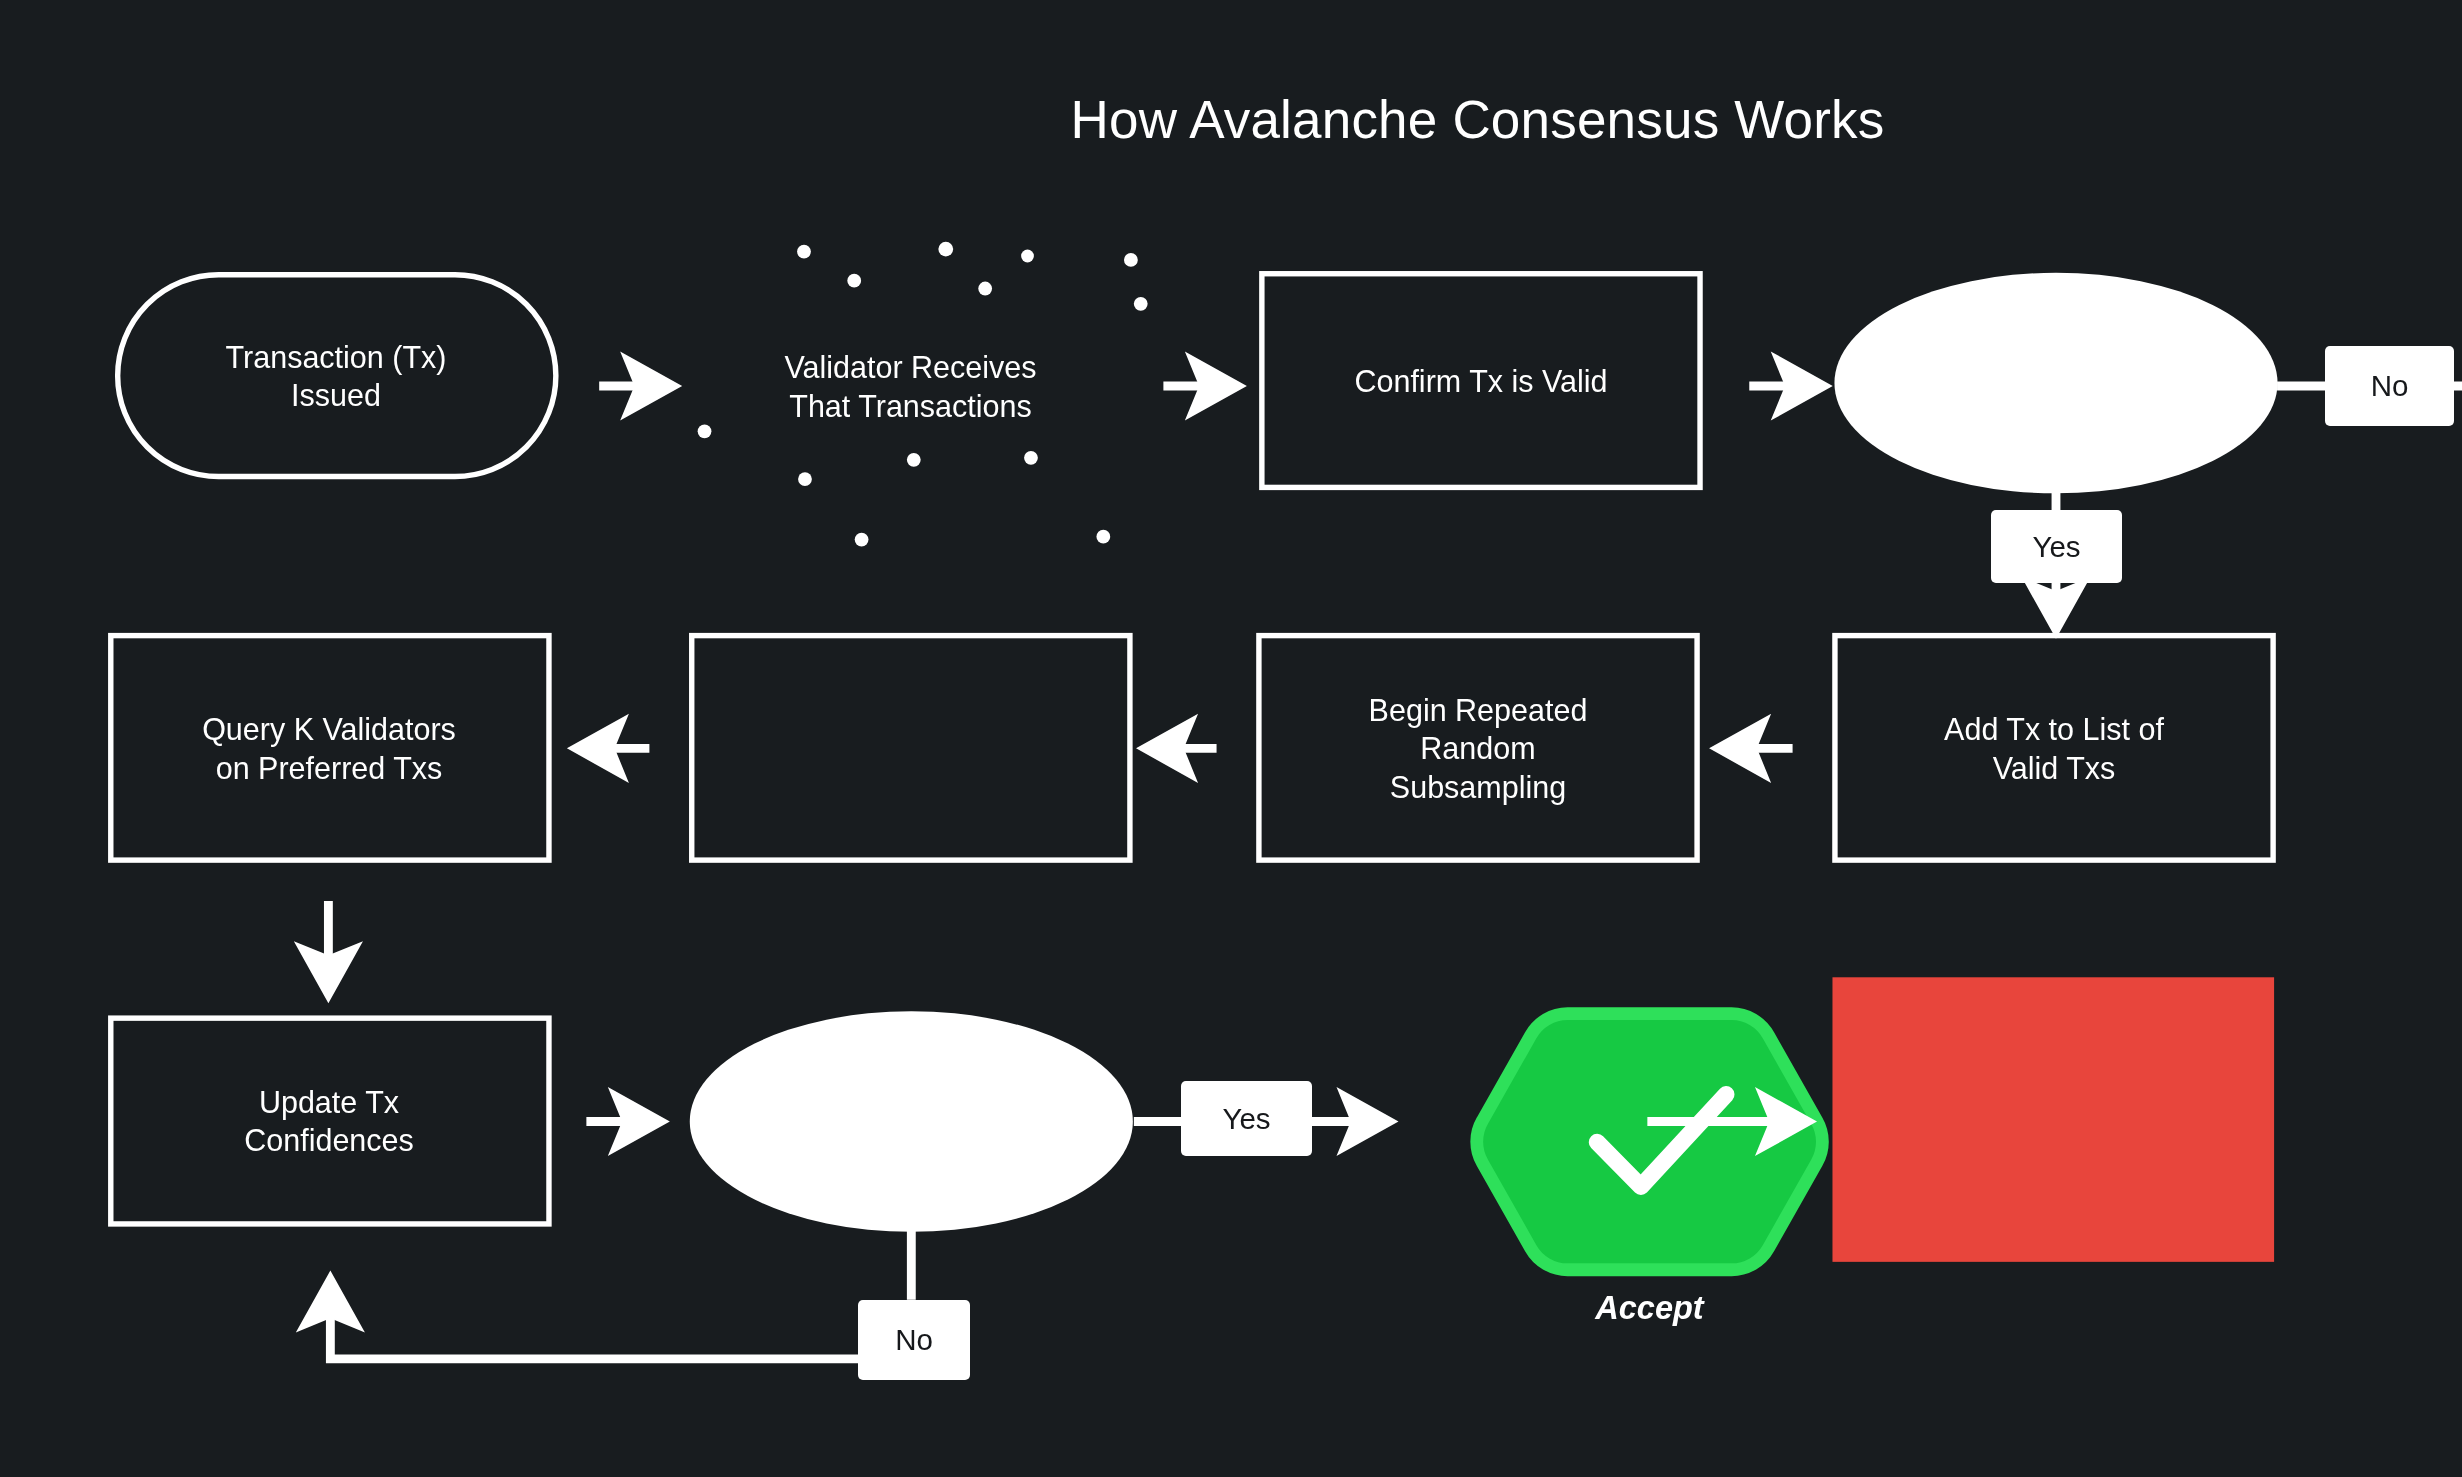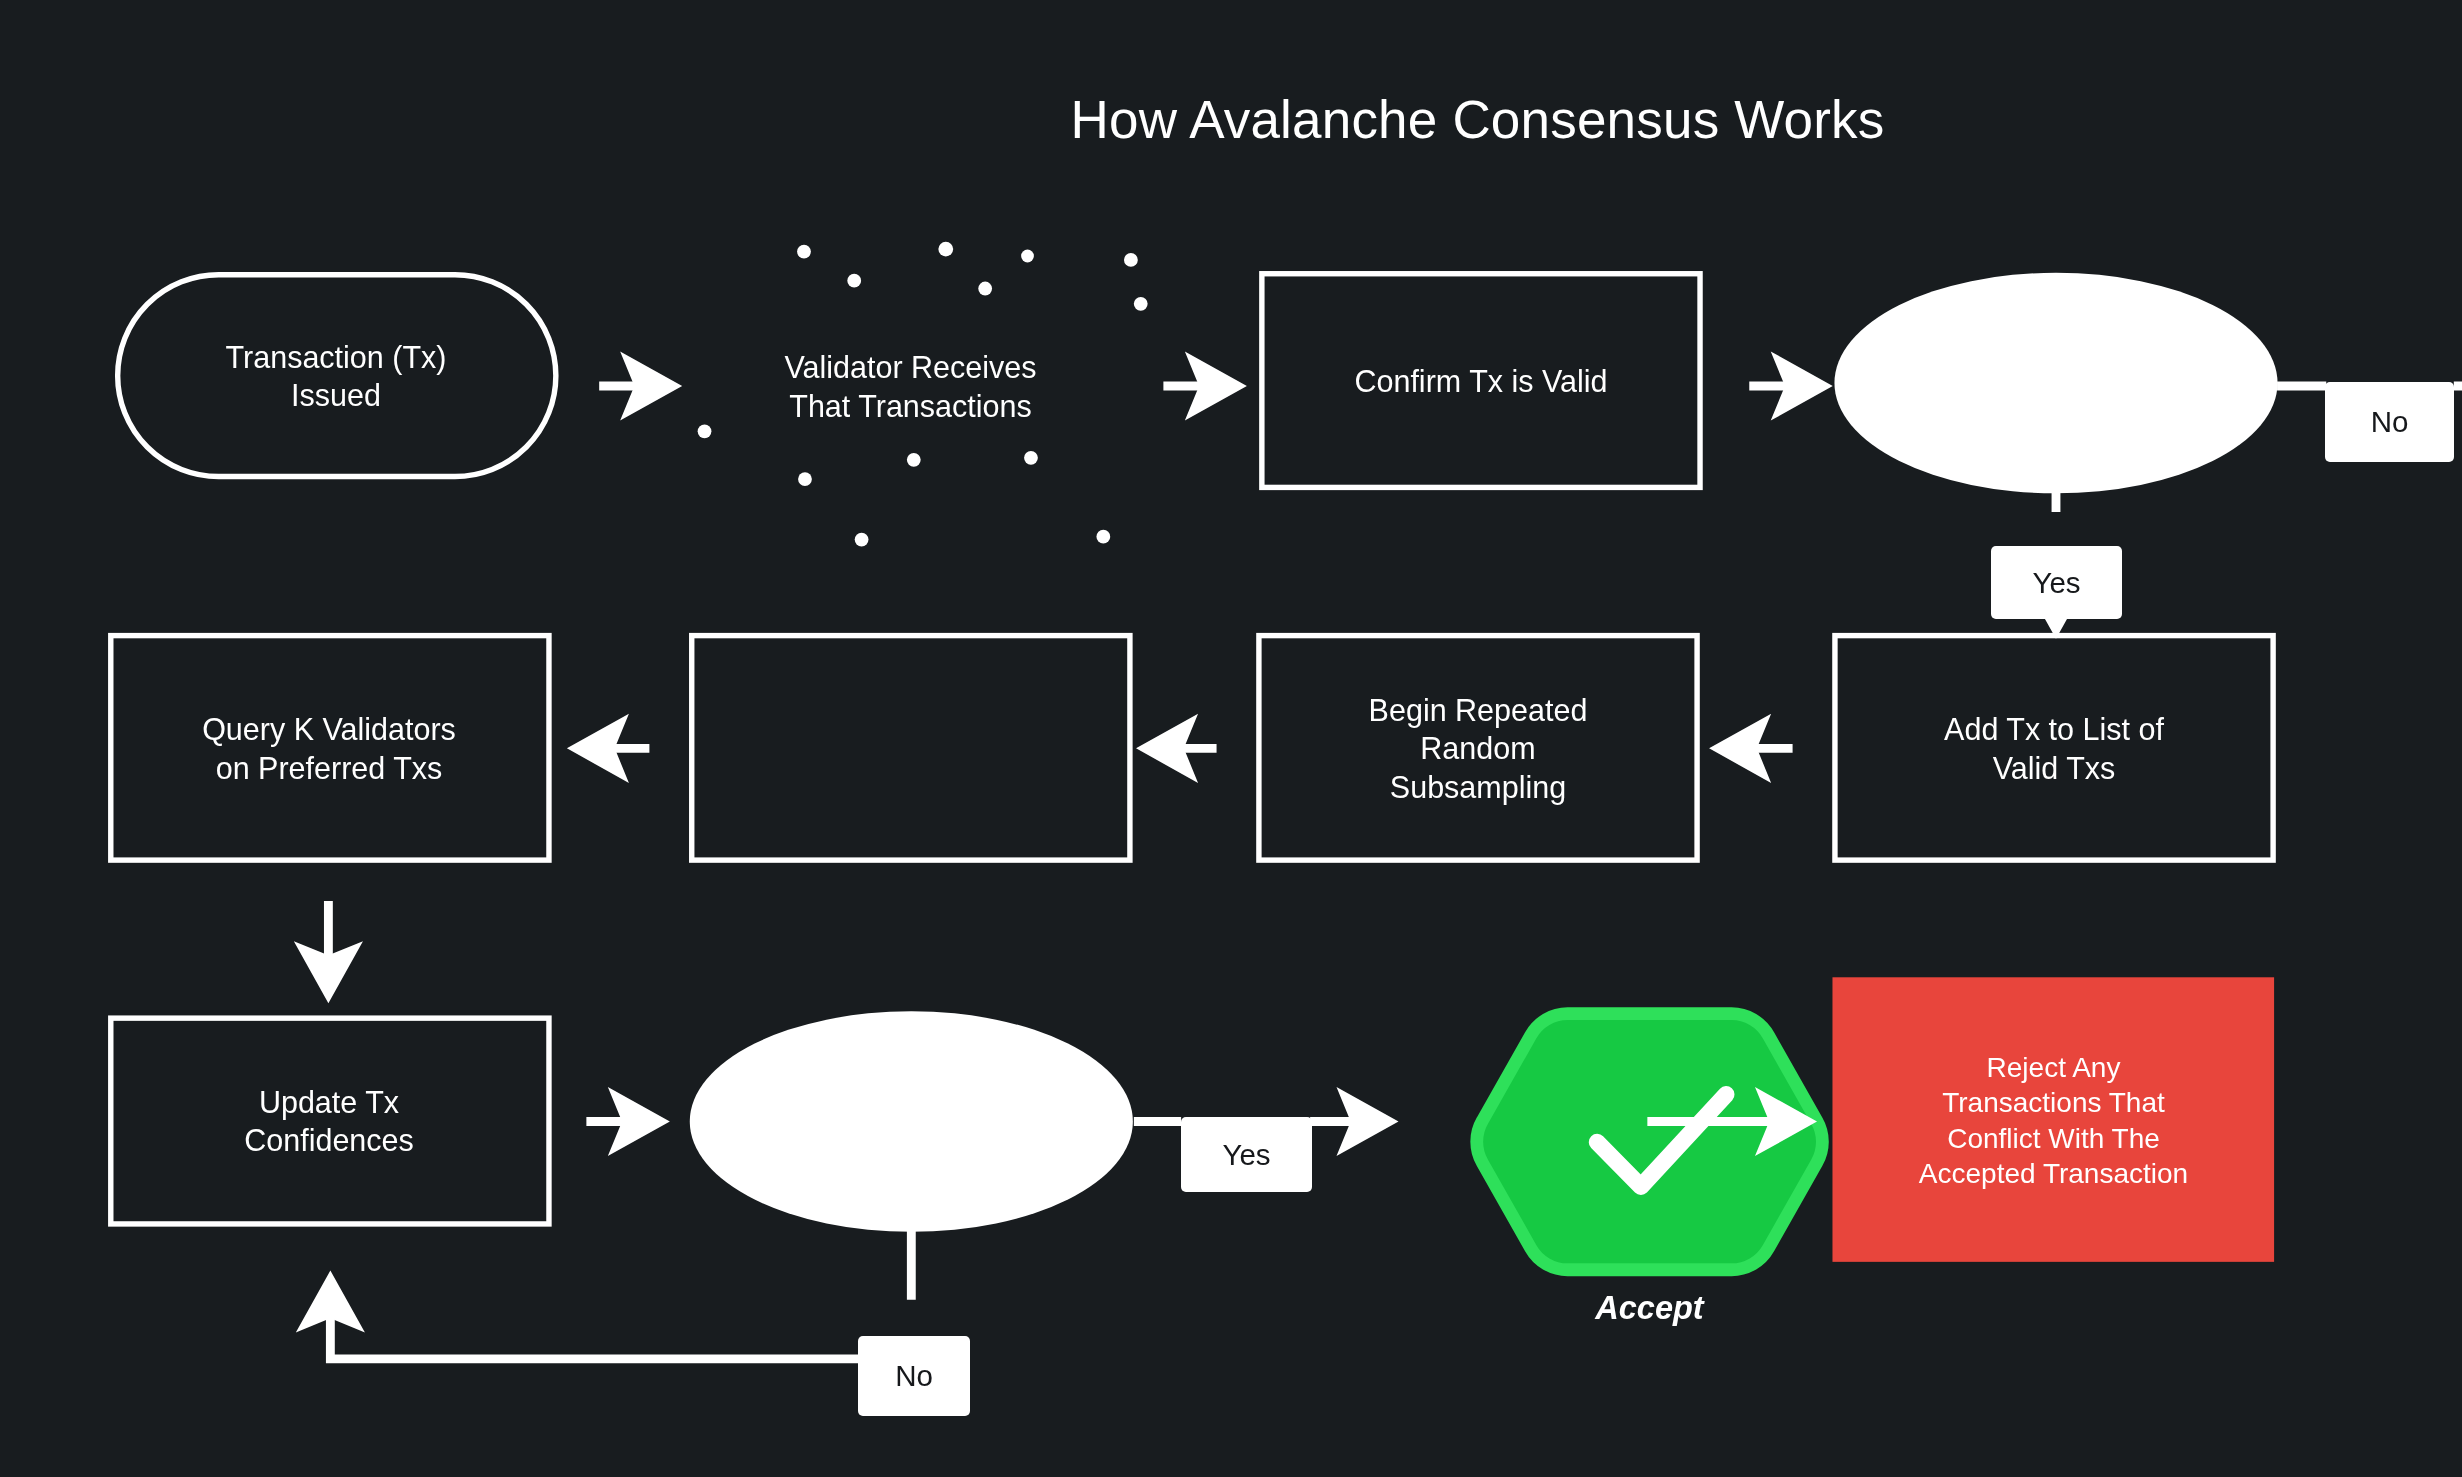--- a/index.html
+++ b/index.html
@@ -7,21 +7,21 @@
          font-family:"Liberation Sans", sans-serif;}
   svg.layer{position:absolute;top:0;left:0;width:2955px;height:1477px;}
   .ttl{position:absolute;width:100%;text-align:center;color:#ffffff;font-size:53px;font-weight:400;
        letter-spacing:0.2px;font-family:"Liberation Sans", sans-serif;}
   .nodetext{position:absolute;display:flex;align-items:center;justify-content:center;
             text-align:center;color:#ffffff;font-size:30.5px;line-height:1.26;
             font-family:"Liberation Sans", sans-serif;white-space:pre-line;}
   .nodetext.dark{color:#16181b;}
   .edgelabel{position:absolute;display:flex;align-items:center;justify-content:center;
              background:#ffffff;color:#16181b;font-size:29.5px;border-radius:4.9px;
-             font-family:"Liberation Sans", sans-serif;margin-top:36px;}
+             font-family:"Liberation Sans", sans-serif;}
   .caption{position:absolute;width:100%;text-align:center;color:#ffffff;font-size:32.5px;
            font-weight:bold;font-family:"Liberation Sans", sans-serif;font-style:italic;}
   .capwrap{position:absolute;}
 </style>
 </head>
 <body style="background: rgb(24, 28, 31);">
 
 <div id="stage" style="background: rgb(24, 28, 31);">
 
   <div class="ttl" style="top:89px;left:0;">How Avalanche Consensus Works</div>
@@ -119,24 +119,20 @@
 Confidences</div>
 
   <div class="nodetext" style="left:110px;top:636px;width:438px;height:225px;">Query K Validators
 on Preferred Txs</div>
 
 
   <div class="capwrap" style="left:1428px;top:1290px;width:443px;">
     <div class="caption" style="position:relative;">Accept</div>
   </div>
 
-  <div class="nodetext" style="left:1844px;top:978px;width:419px;height:285px;font-size:28px;">Reject Any
-Transactions That
-Conflict With The
-Accepted Transaction</div>
 
   <div class="edgelabel" style="left:2325px;top:346px;width:129px;height:80px;">No</div>
 
   <div class="edgelabel" style="left:1991px;top:510px;width:131px;height:73px;">Yes</div>
 
   <div class="edgelabel" style="left:1181px;top:1081px;width:131px;height:75px;">Yes</div>
 
   <div class="edgelabel" style="left:858px;top:1300px;width:112px;height:80px;">No</div>
 
 </div>

